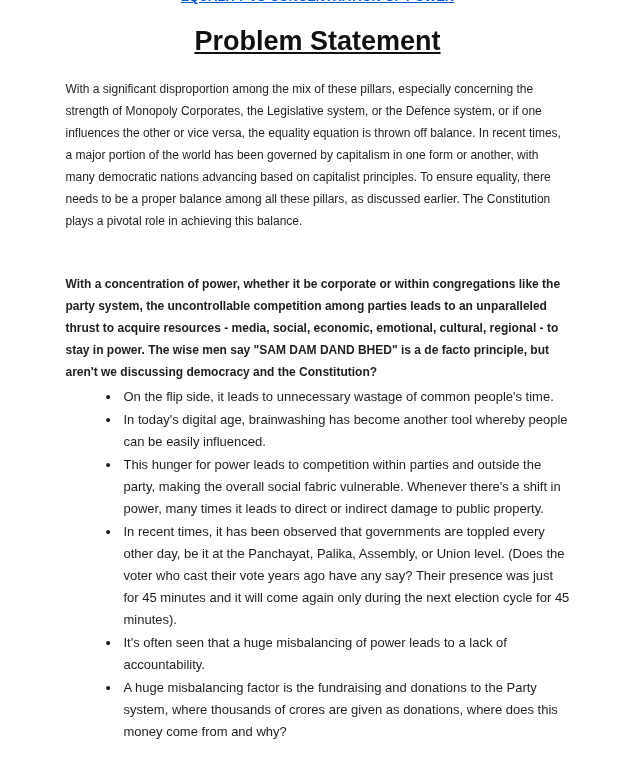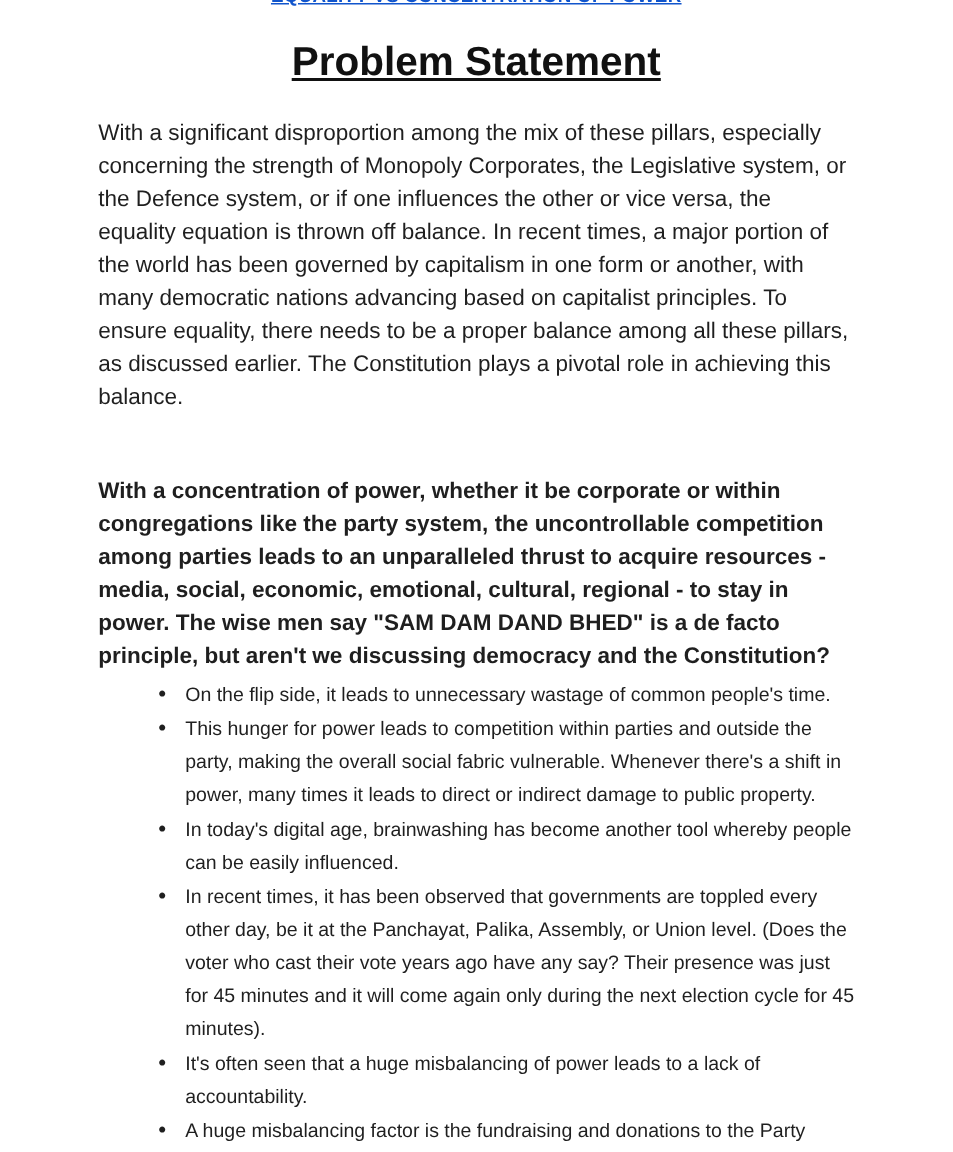--- a/index.html
+++ b/index.html
@@ -39,21 +39,21 @@
     font-size: 27px;
     font-weight: bold;
     text-decoration: underline;
     margin: 17px 0 0 0;
     color: #111111;
   }
   .doc-body {
     padding: 0 37px;
   }
   .para {
-    font-size: 15px;
+    font-size: 12px;
     line-height: 22px;
     margin: 0;
     text-align: left;
   }
   .para-1 {
     margin-top: 21px;
     margin-bottom: 41px;
   }
   .para-2 {
     margin-bottom: 3px;
@@ -92,22 +92,22 @@
   <h1 class="doc-title">Problem Statement</h1>
 
   <div class="doc-body">
 
     <p class="para para-1">With a significant disproportion among the mix of these pillars, especially concerning the strength of Monopoly Corporates, the Legislative system, or the Defence system, or if one influences the other or vice versa, the equality equation is thrown off balance. In recent times, a major portion of the world has been governed by capitalism in one form or another, with many democratic nations advancing based on capitalist principles. To ensure equality, there needs to be a proper balance among all these pillars, as discussed earlier. The Constitution plays a pivotal role in achieving this balance.</p>
 
     <p class="para para-2">With a concentration of power, whether it be corporate or within congregations like the party system, the uncontrollable competition among parties leads to an unparalleled thrust to acquire resources - media, social, economic, emotional, cultural, regional - to stay in power. The wise men say "SAM DAM DAND BHED" is a de facto principle, but aren't we discussing democracy and the Constitution?</p>
 
     <ul class="bullet-list">
       <li>On the flip side, it leads to unnecessary wastage of common people's time.</li>
+      <li>In today's digital age, brainwashing has become another tool whereby people can be easily influenced.</li>
       <li>This hunger for power leads to competition within parties and outside the party, making the overall social fabric vulnerable. Whenever there's a shift in power, many times it leads to direct or indirect damage to public property.</li>
-      <li>In today's digital age, brainwashing has become another tool whereby people can be easily influenced.</li>
       <li>In recent times, it has been observed that governments are toppled every other day, be it at the Panchayat, Palika, Assembly, or Union level. (Does the voter who cast their vote years ago have any say? Their presence was just for 45 minutes and it will come again only during the next election cycle for 45 minutes).</li>
       <li>It's often seen that a huge misbalancing of power leads to a lack of accountability.</li>
       <li>A huge misbalancing factor is the fundraising and donations to the Party system, where thousands of crores are given as donations, where does this money come from and why?</li>
 
     </ul>
 
   </div>
 </div>
 
 </body></html>

